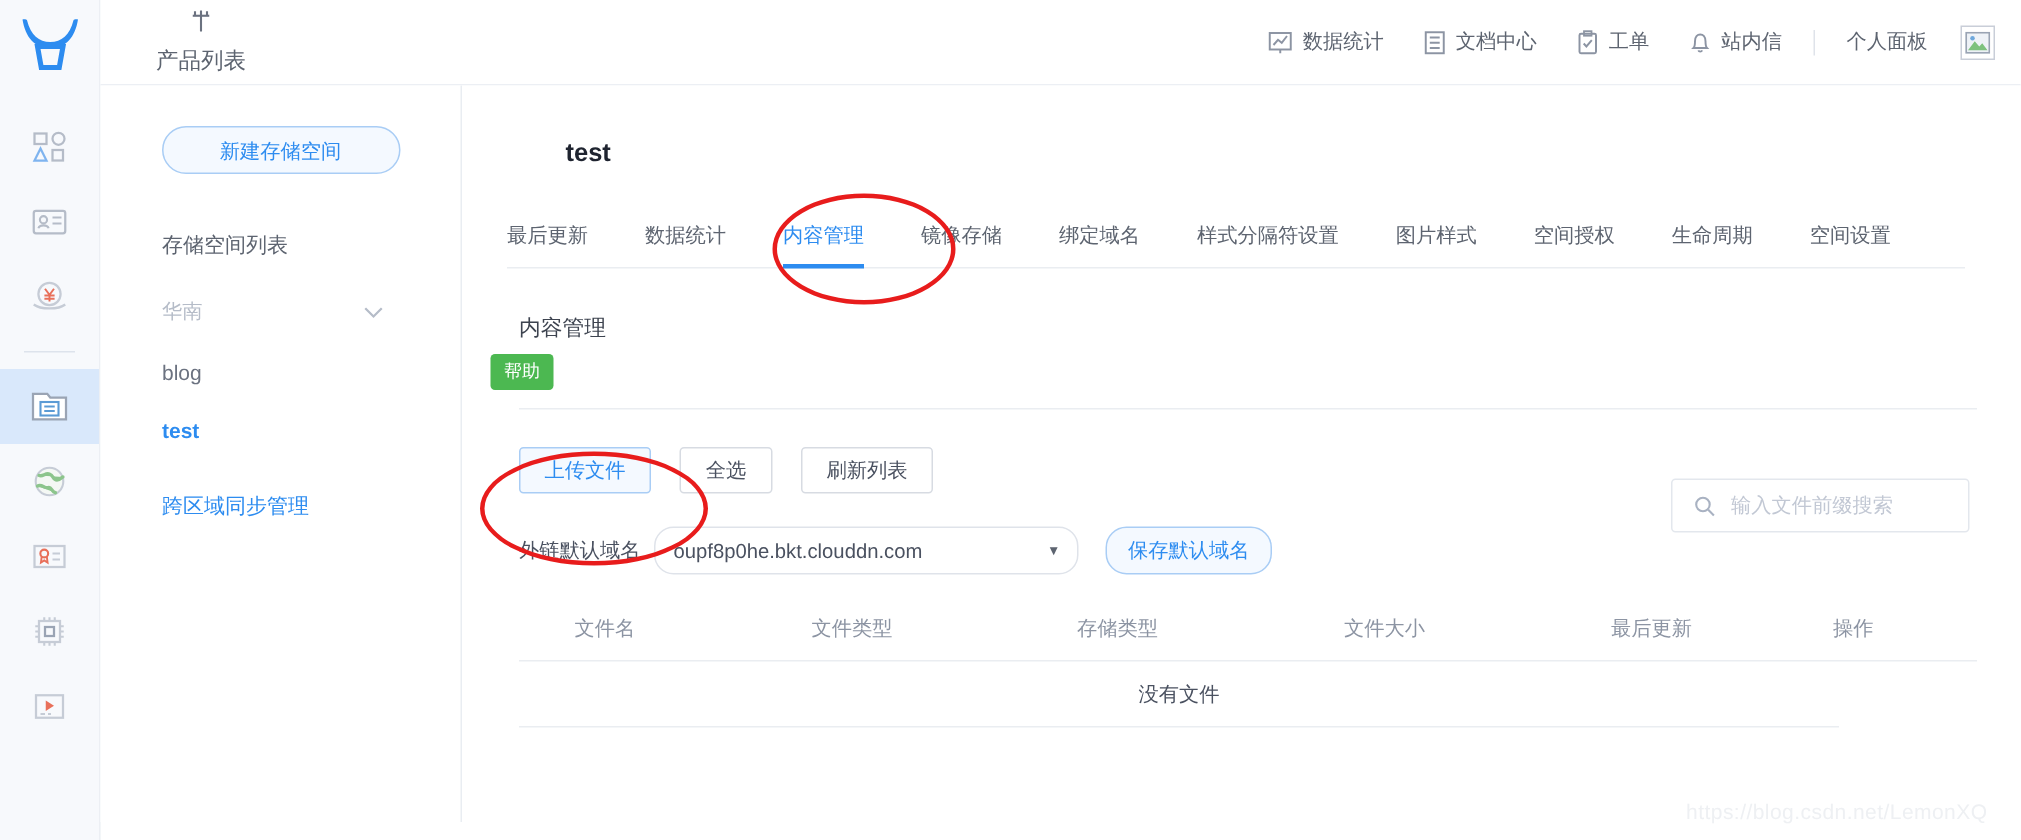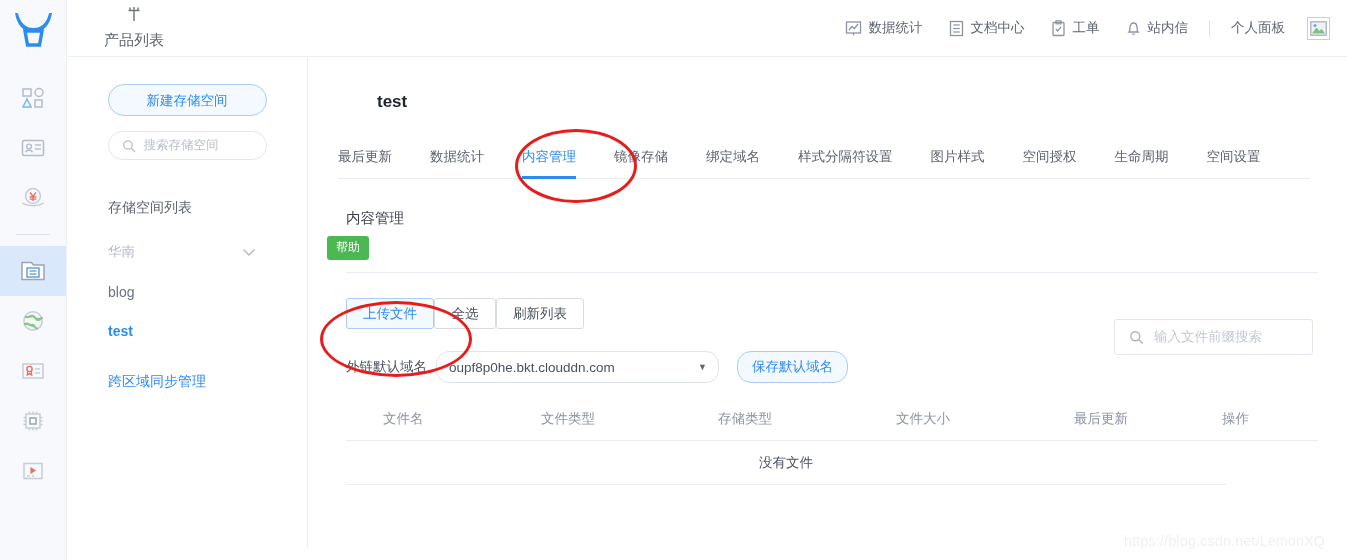--- a/index.html
+++ b/index.html
@@ -251,20 +251,21 @@
     margin: 12px 0 0 38px;
     width: 972px;
     height: 1px;
     background: #eaedf1;
   }
 
   .toolbar {
     margin: 25px 0 0 38px;
     display: flex;
     align-items: center;
+    gap: 19px;
   }
   .btn {
     height: 31px;
     min-width: 62px;
     padding: 0 16px;
     border-radius: 3px;
     font-size: 13.5px;
     background: #fff;
     border: 1px solid #d7dbe2;
     color: #4a5160;
@@ -571,29 +572,20 @@
             <path d="M2 12.5 L6.5 6.5 L9.5 10 L11.5 7.8 L15 12.5 Z" fill="#7ec27e"></path>
           </svg>
         </span>
       </div>
     </div>
   </div>
 
   <div class="sidebar">
     <button class="btn-new-bucket">新建存储空间</button>
 
-    <div class="bucket-search">
-      <span>
-        <svg width="14" height="14" viewBox="0 0 14 14">
-          <circle cx="6" cy="6" r="4.2" fill="none" stroke="#b9c0cc" stroke-width="1.3"></circle>
-          <line x1="9.2" y1="9.2" x2="13" y2="13" stroke="#b9c0cc" stroke-width="1.3"></line>
-        </svg>
-      </span>
-      <span class="ph">搜索存储空间</span>
-    </div>
 
     <div class="list-title">存储空间列表</div>
 
     <div class="region-row">
       <span>华南</span>
       <span>
         <svg width="14" height="9" viewBox="0 0 14 9">
           <polyline points="1.5,1.5 7,7 12.5,1.5" fill="none" stroke="#b5bcc8" stroke-width="1.5"></polyline>
         </svg>
       </span>

